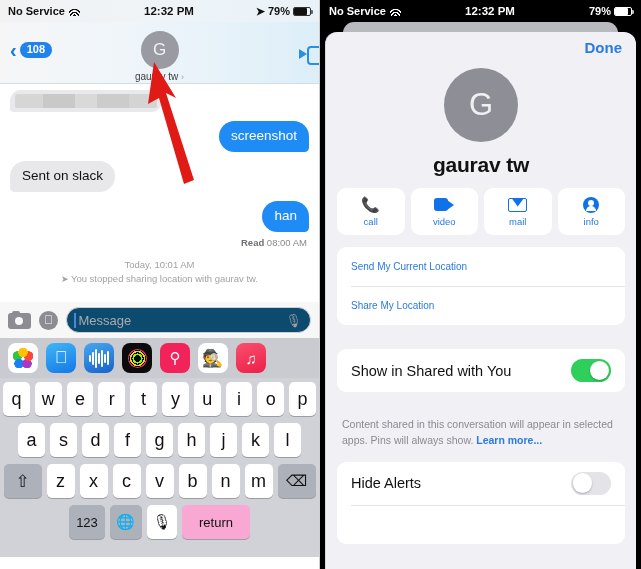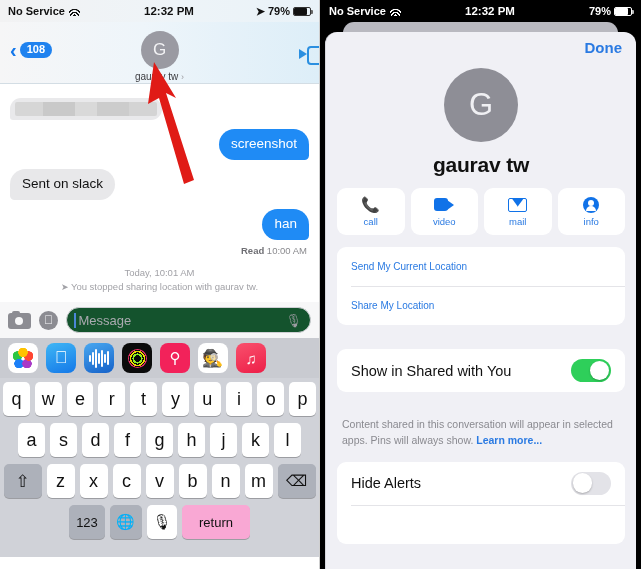--- a/index.html
+++ b/index.html
@@ -55,21 +55,21 @@
     color:#f3f3f5; font-size:17px; display:flex; align-items:center; justify-content:center;
     margin:0 auto; font-weight:400;
   }
   .contact-name-sm { font-size:10px; color:#3c3c40; margin-top:2px; }
   .contact-name-sm .chev { color:#9b9ba0; font-size:9px; }
   .facetime-btn { position:absolute; right:12px; top:24px; }
   .cam-ico { width:24px; height:15px; position:relative; }
   .cam-ico::before { content:""; position:absolute; left:0; top:0; width:16px; height:15px; border:2px solid #2b8fe0; border-radius:4px; }
   .cam-ico::after { content:""; position:absolute; right:0; top:2.5px; border-top:5px solid transparent; border-bottom:5px solid transparent; border-left:8px solid #2b8fe0; }
 
-  .thread { position:relative; height:218px; background:#fff; padding:14px 10px 0; }
+  .thread { position:relative; height:218px; background:#fff; padding:6px 10px 0; }
   .row { display:flex; margin-bottom:9px; }
   .row.out { justify-content:flex-end; }
   .bub {
     max-width:62%; padding:7px 12px; border-radius:17px; font-size:13.5px; position:relative; line-height:1.25;
   }
   .bub.in { background:#e8e8ea; color:#111; border-bottom-left-radius:5px; }
   .bub.out { background:#1f8bf5; color:#fff; border-bottom-right-radius:5px; }
   .bub.in::after{
     content:""; position:absolute; left:-4px; bottom:0; width:10px; height:12px;
     background:#e8e8ea; border-bottom-right-radius:9px; z-index:-1;
@@ -95,21 +95,21 @@
   .inputbar {
     height:36px; display:flex; align-items:center; gap:8px; padding:0 8px;
     background:#f7f7f8;
   }
   .cam-btn { width:23px; height:18px; position:relative; flex:0 0 auto;}
   .cam-btn::before{ content:""; position:absolute; inset:2px 0 0 0; background:#8c8c92; border-radius:3px; }
   .cam-btn::after{ content:""; position:absolute; left:7px; top:6px; width:8px; height:8px; border-radius:50%; background:#f7f7f8; }
   .cam-lens { position:absolute; left:4px; top:0; width:8px; height:4px; background:#8c8c92; border-radius:2px 2px 0 0; z-index:1;}
   .appstore-btn { width:19px; height:19px; border-radius:50%; background:#8c8c92; color:#f7f7f8; font-size:12px; display:flex; align-items:center; justify-content:center; flex:0 0 auto; }
   .msgfield {
-    flex:1; height:26px; border:1px solid #cfcfd4; border-radius:14px; background:#14532d;
+    flex:1; height:26px; border:1px solid #cfcfd4; border-radius:14px; background:#0c4a6e;
     display:flex; align-items:center; padding:0 8px 0 7px; position:relative;
   }
   .caret { width:1.5px; height:15px; background:#4b86d8; margin-right:3px; }
   .ph { color:#aaaab0; font-size:13px; }
   .mic { margin-left:auto; color:#9b9ba1; font-size:13px; }
 
   .appdrawer {
     height:40px; background:#c9cbd1; display:flex; align-items:center; gap:8px; padding:0 8px;
   }
   .appicon { width:30px; height:30px; border-radius:8px; flex:0 0 auto; position:relative; overflow:hidden; }
@@ -278,21 +278,21 @@
         <div class="bub out">screenshot</div>
       </div>
       <div class="row">
         <div class="bub in">Sent on slack</div>
       </div>
       <div class="row out">
         <div class="bub out">han</div>
       </div>
       <div class="readline">
         <b>Read</b>
-        <span>10:00 AM</span>
+        <span>08:00 AM</span>
       </div>
       <div class="sysline">Today, 10:01 AM</div>
       <div class="sysline">
         <span class="arw">➤</span>
         <span>You stopped sharing location with gaurav tw.</span>
       </div>
     </div>
 
     <div class="inputbar">
       <div class="cam-btn">

